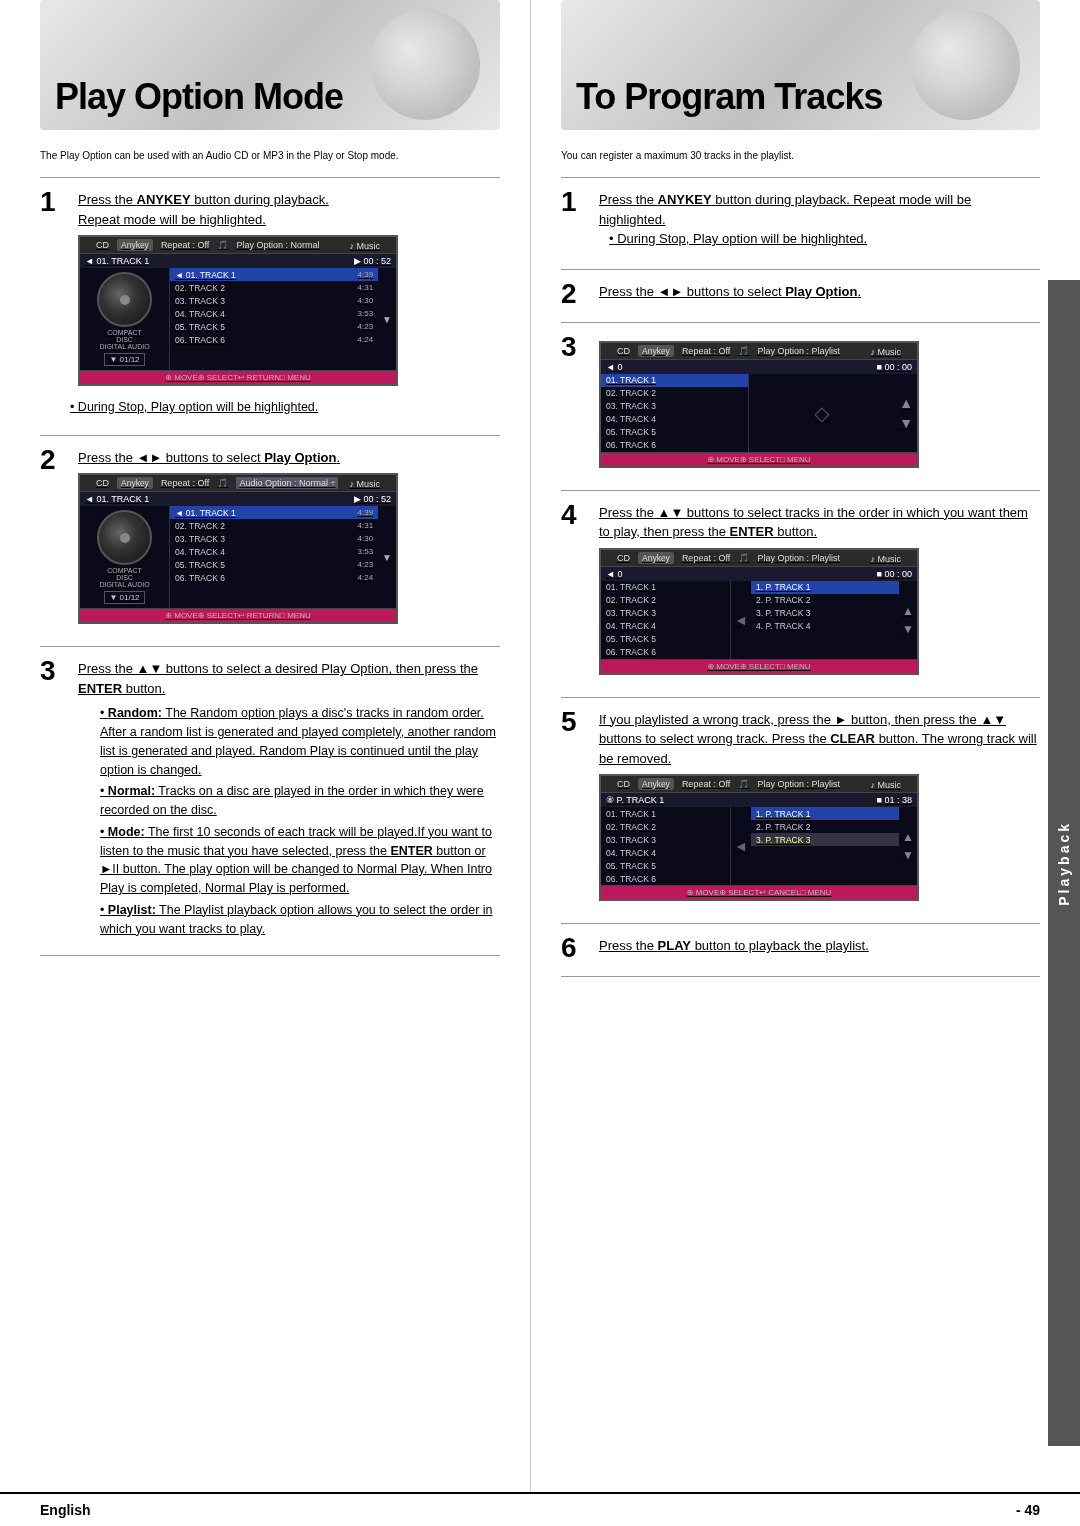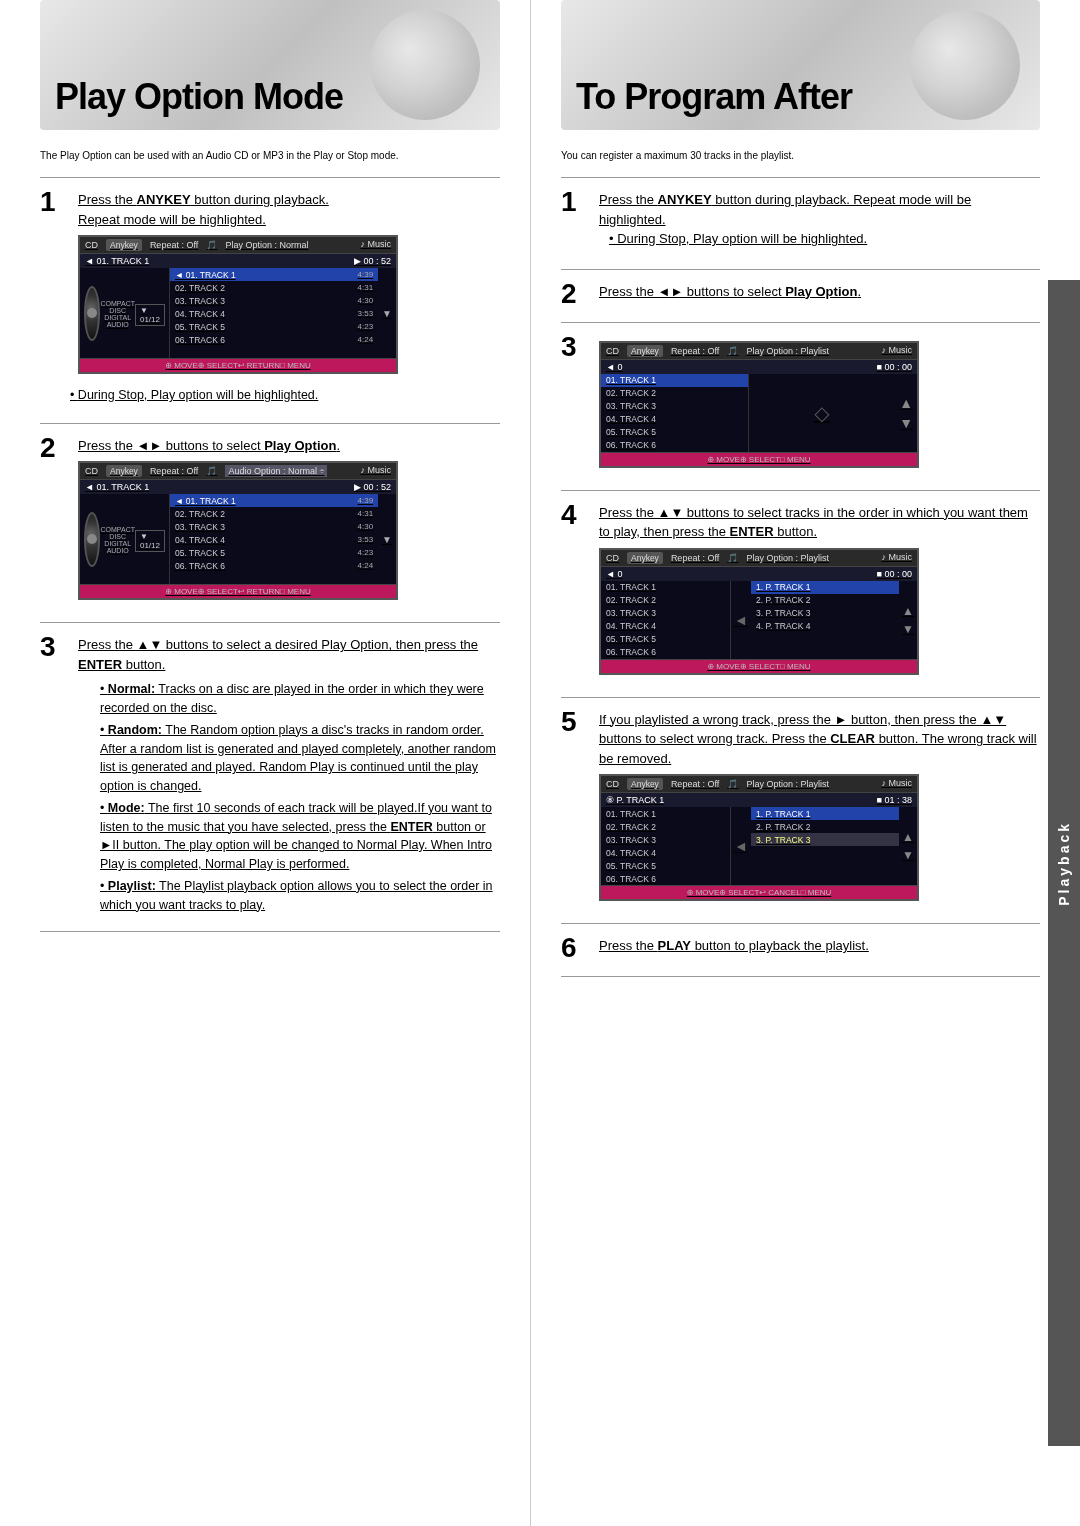--- a/index.html
+++ b/index.html
@@ -147,22 +147,22 @@
       color: #e0e0e0;
       font-size: 9.5px;
       margin: 6px 0 8px 0;
       width: 320px;
     }
 
     .screen-header {
       background: #2a2a2a;
       display: flex;
       justify-content: space-between;
-      align-items: flex-start;
-      padding: 2px 5px;
+      align-items: flex-end;
+      padding: 2px 16px;
       font-size: 9px;
       color: #ddd;
       border-bottom: 1px solid #444;
     }
 
     .screen-header-left {
       display: flex;
       gap: 8px;
       align-items: center;
     }
@@ -176,20 +176,21 @@
 
     .screen-body {
       background: #0a0a1a;
       display: flex;
       min-height: 90px;
     }
 
     .screen-left-panel {
       width: 90px;
       display: flex;
+      flex-direction: column;
       align-items: center;
       justify-content: center;
       padding: 4px;
       border-right: 1px solid #333;
     }
 
     .disc-icon {
       width: 55px;
       height: 55px;
       border-radius: 50%;
@@ -499,36 +500,36 @@
       </div>
 
       <hr class="divider">
 
       <div class="step">
         <div class="step-number">3</div>
         <div class="step-content">
           <div class="step-text">
             Press the ▲▼ buttons to select a desired Play Option, then press the <b>ENTER</b> button.
           </div>
+          <div class="sub-bullet">• <b>Random:</b> The Random option plays a disc's tracks in random order. After a random list is generated and played completely, another random list is generated and played. Random Play is continued until the play option is changed.</div>
           <div class="sub-bullet">• <b>Normal:</b> Tracks on a disc are played in the order in which they were recorded on the disc.</div>
-          <div class="sub-bullet">• <b>Random:</b> The Random option plays a disc's tracks in random order. After a random list is generated and played completely, another random list is generated and played. Random Play is continued until the play option is changed.</div>
           <div class="sub-bullet">• <b>Mode:</b> The first 10 seconds of each track will be played.If you want to listen to the music that you have selected, press the <b>ENTER</b> button or ►II button. The play option will be changed to Normal Play. When Intro Play is completed, Normal Play is performed.</div>
           <div class="sub-bullet">• <b>Playlist:</b> The Playlist playback option allows you to select the order in which you want tracks to play.</div>
         </div>
       </div>
 
       <hr class="divider">
     </div>
 
     <div class="right-col">
 
       <div class="section-header">
         <div class="section-header-bg"></div>
         <div class="section-header-disc"></div>
-        <div class="section-title">To Program After</div>
+        <div class="section-title">To Program Tracks</div>
       </div>
 
       <p class="intro-text">You can register a maximum 30 tracks in the playlist.</p>
 
       <hr class="divider">
 
       <div class="step">
         <div class="step-number">1</div>
         <div class="step-content">
           <div class="step-text">
@@ -722,13 +723,17 @@
       </div>
 
       <hr class="divider">
     </div>
 
     <div style="position:absolute; right:0; top:280px; bottom:80px; width:32px; background:#555; display:flex; align-items:center; justify-content:center;">
       <span style="color:#fff; font-size:14px; font-weight:bold; letter-spacing:3px; writing-mode:vertical-rl; text-orientation:mixed; transform:rotate(180deg);">Playback</span>
     </div>
   </div>
 
+  <div class="page-footer">
+    <span class="footer-language">English</span>
+    <span class="footer-page">- 49</span>
+  </div>
 </div>
 
 </body></html>

